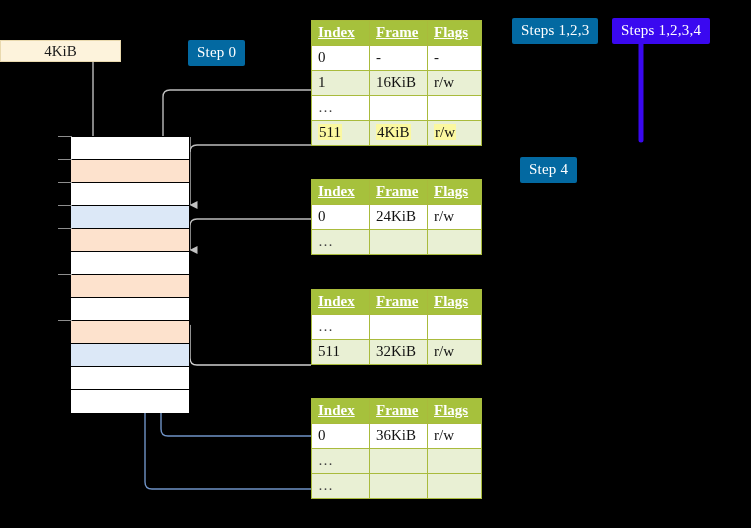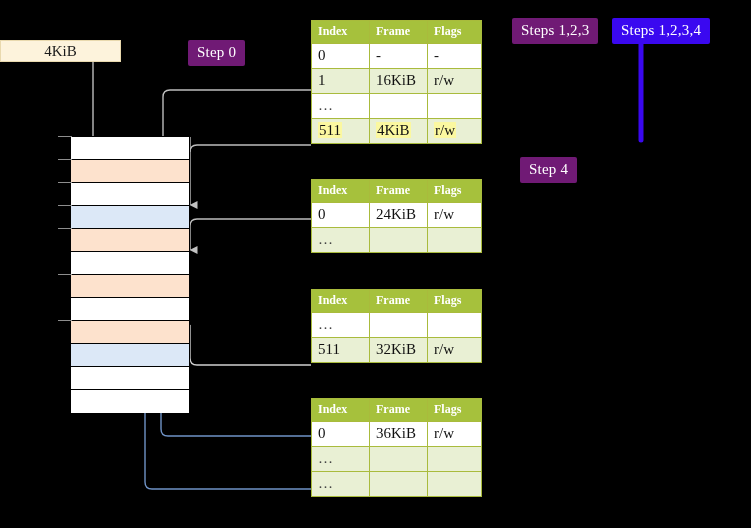--- a/index.html
+++ b/index.html
@@ -14,21 +14,21 @@
   
   .badge{
     position:absolute;
     font-size:15px;
     line-height:1;
     padding:5px 9px 6px 9px;
     white-space:nowrap;
     border-radius:2px;
     letter-spacing:.2px;
   }
-  .badge-red{background:#701a75;color:#ffffff;text-align:center;}
+  .badge-red{background:#0369a1;color:#ffffff;text-align:center;}
   .badge-blue{background:#3a08f0;color:#ffffff;}
 
   
   .kib-box{
     position:absolute;
     background:#fdf3dc;
     border:1px solid #e9d9ae;
     color:#1a1a1a;
     font-size:15px;
     text-align:center;
@@ -62,21 +62,22 @@
     height:21px;
     box-sizing:border-box;
     overflow:hidden;
     white-space:nowrap;
     font-weight:normal;
   }
   .ptable th{
     background:#a6c13c;
     color:#ffffff;
     font-weight:bold;
-    font-size:12px;
+    font-size:15px;
+    text-decoration:underline;
   }
   .ptable tr.alt td{background:#e9f0d4;}
   .ptable tr.plain td{background:#ffffff;}
   .ptable td.dots{color:#444;}
   .hl{background:#fbf8a0;padding:0 1px;}
   .col-i{width:58px;}
   .col-f{width:58px;}
   .col-g{width:54px;}
 </style>
 </head>

